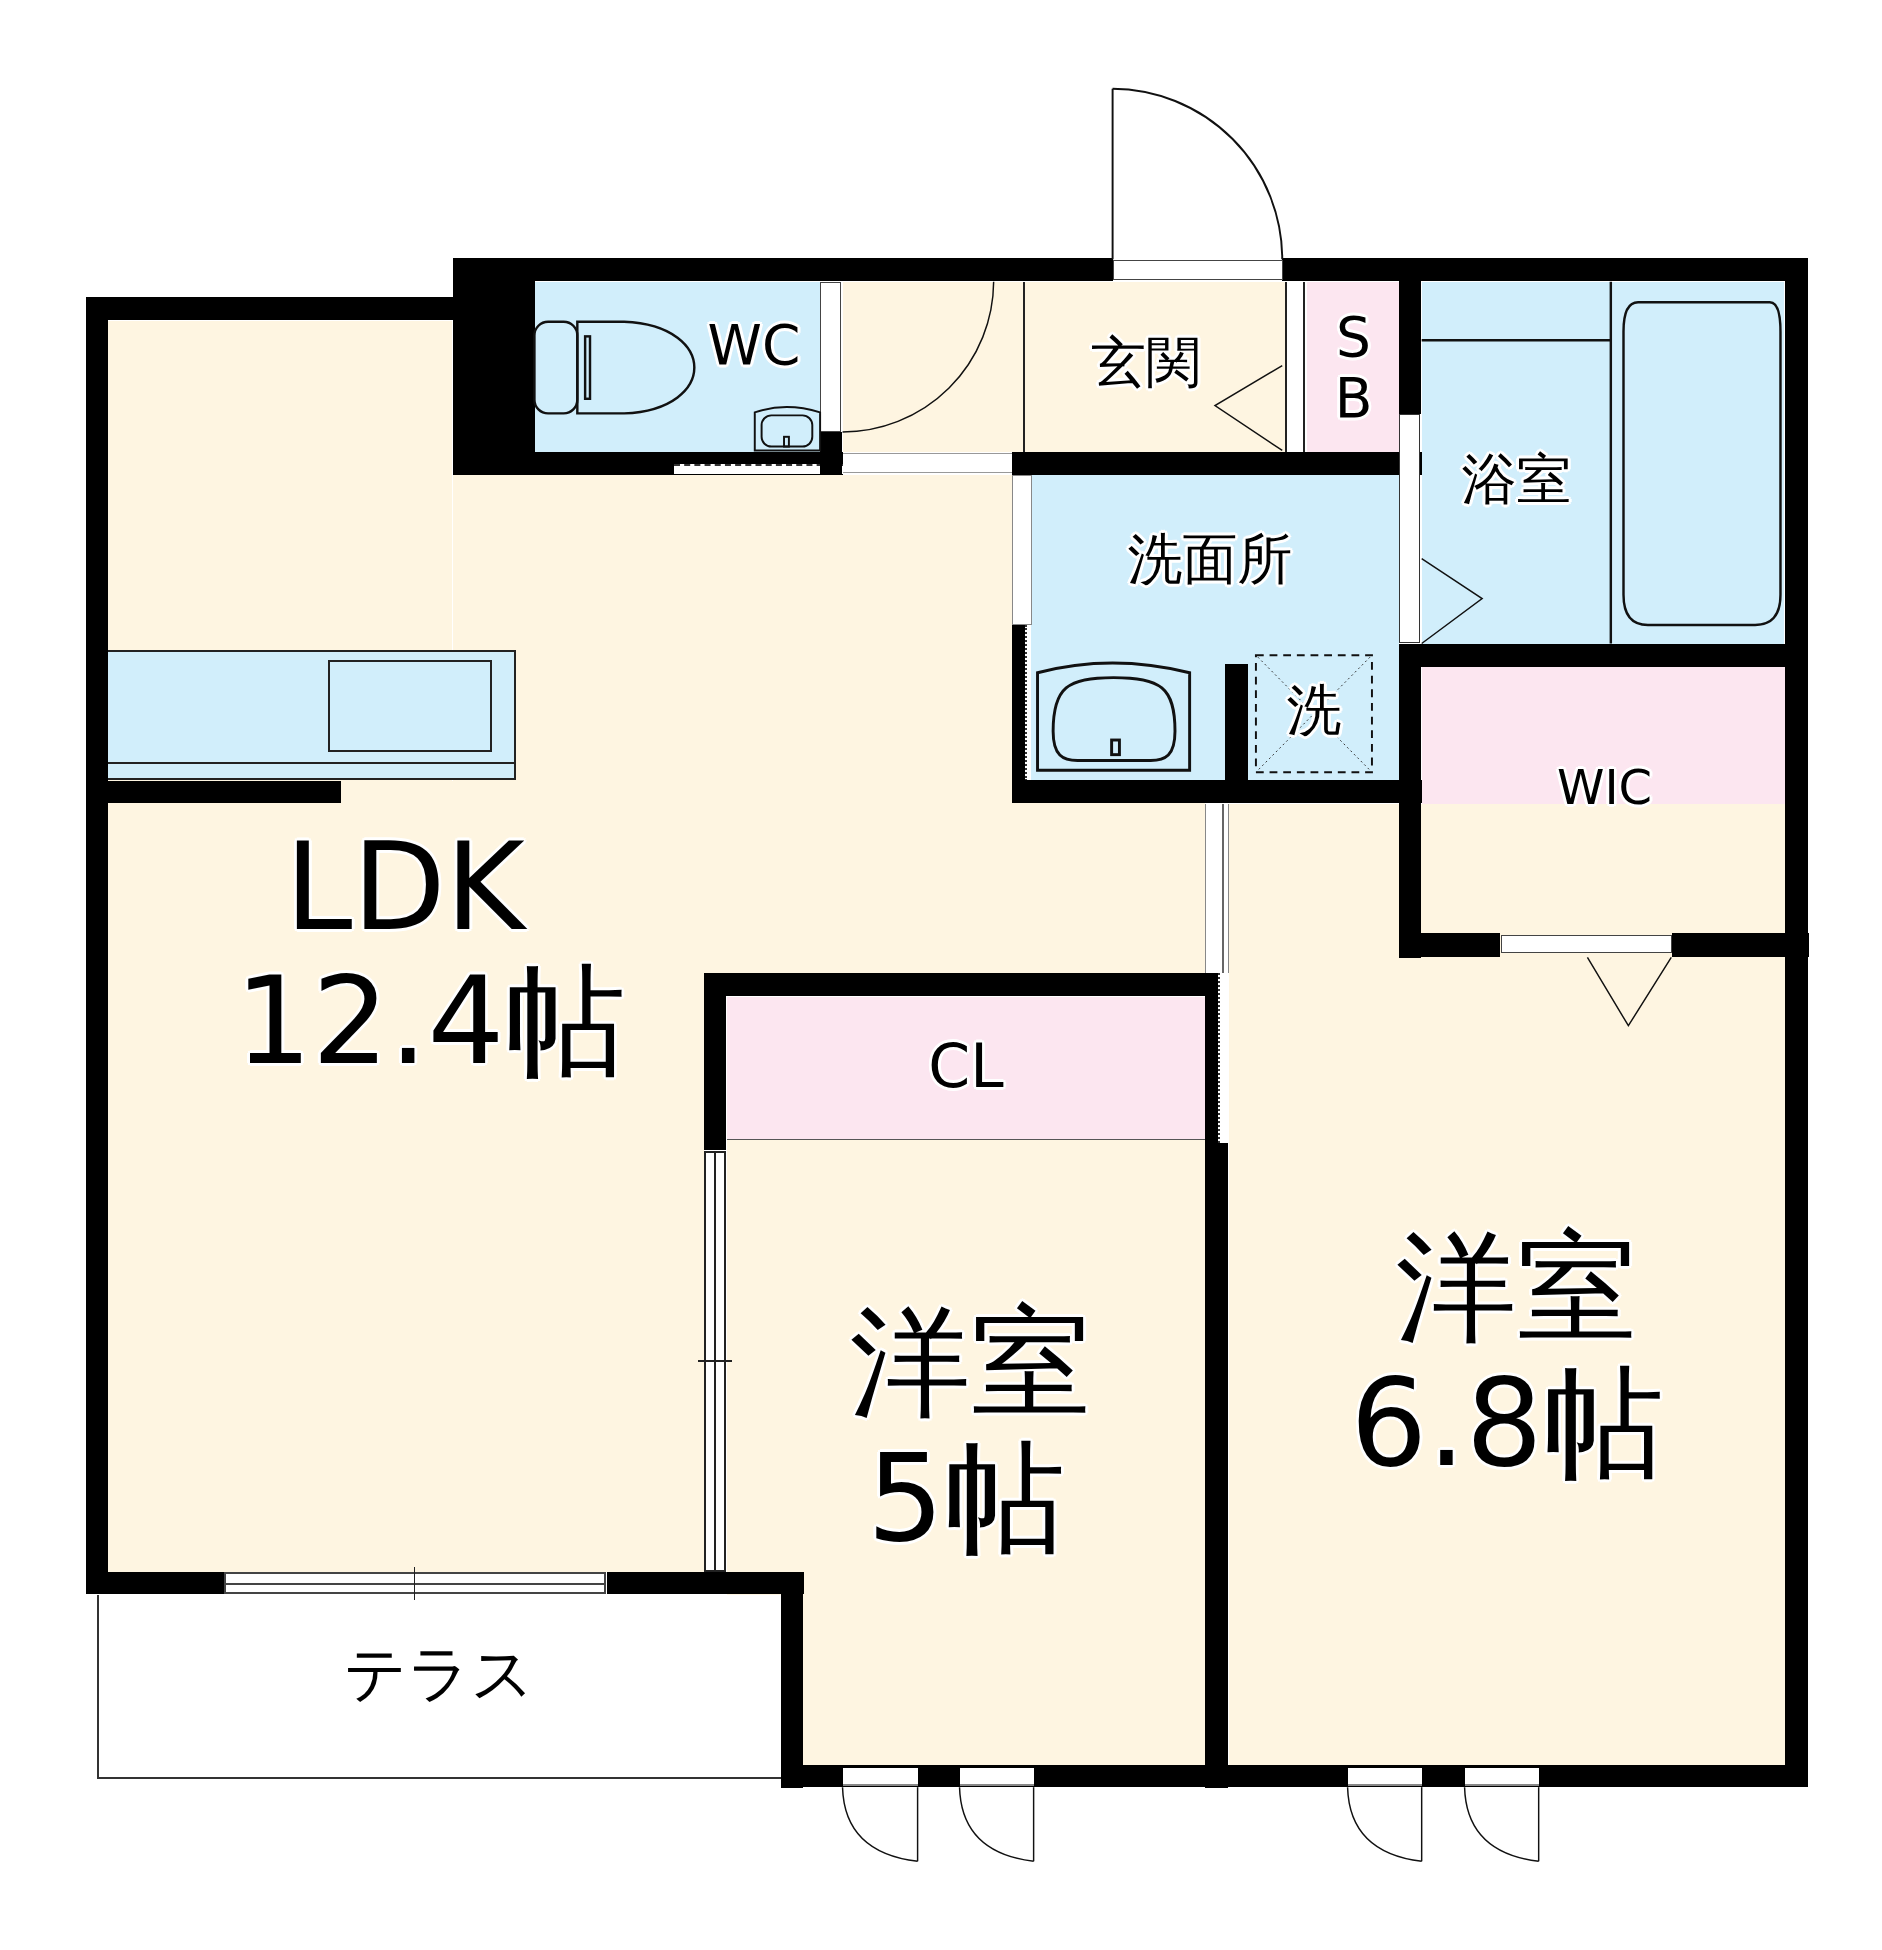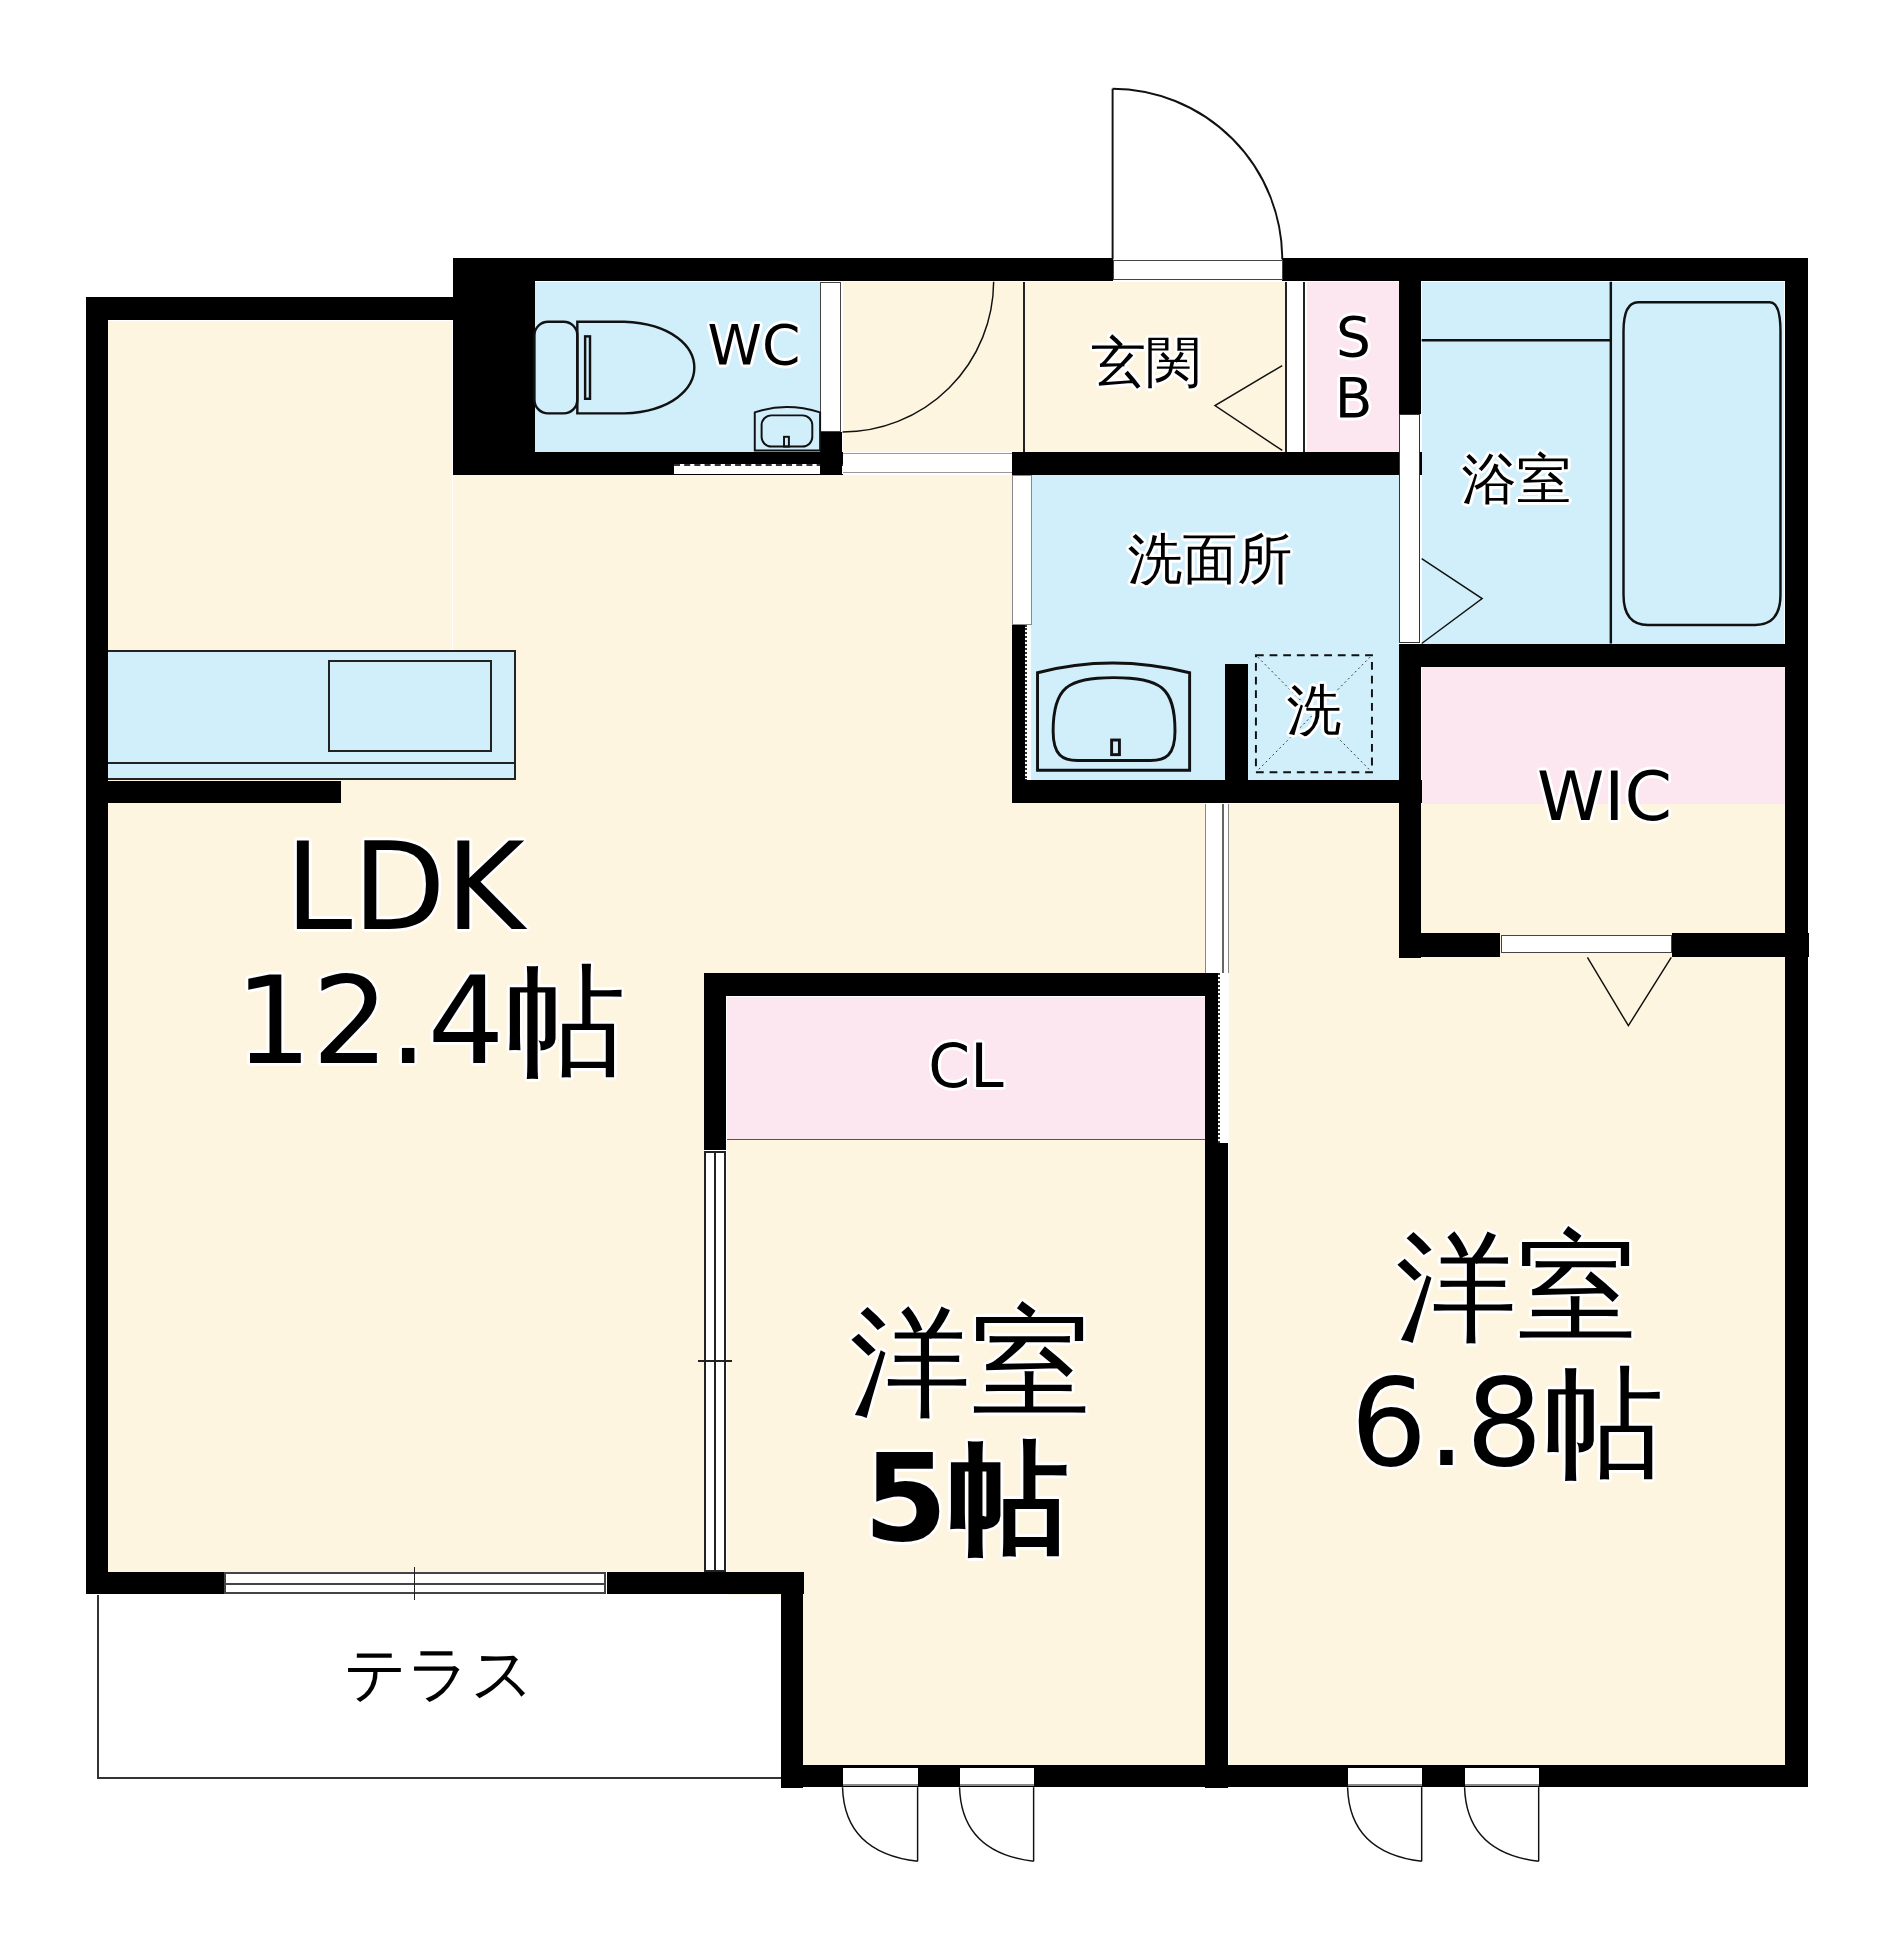--- a/index.html
+++ b/index.html
@@ -195,27 +195,27 @@
       <line x1="1458" y1="1833" x2="1458" y2="1909"></line>
     <path d="M1502 1833 Q1504 1900 1578 1909"></path>
       <line x1="1578" y1="1833" x2="1578" y2="1909"></line>
   </g>
 </svg>
 
 <div class="label big" style="left:278px;top:827px;width:254px;">LDK</div>
 <div class="label big" style="left:210px;top:961px;width:371px;margin-left:25px;">12.4帖</div>
 
 <div class="label big" style="left:829px;top:1302px;width:283px;">洋室</div>
-<div class="label big" style="left:839px;top:1438px;width:254px;font-weight:bold;">5帖</div>
+<div class="label big" style="left:839px;top:1438px;width:254px;">5帖</div>
 
 <div class="label big" style="left:1375px;top:1227px;width:283px;">洋室</div>
 <div class="label big" style="left:1346px;top:1363px;width:322px;">6.8帖</div>
 
 <div class="label mid" style="left:878px;top:1036px;width:176px;">CL</div>
-<div class="label mid" style="left:1502px;top:763px;width:205px;font-size:68px;">WIC</div>
+<div class="label mid" style="left:1502px;top:763px;width:205px;font-size:48px;">WIC</div>
 <div class="label small" style="left:688px;top:318px;width:132px;">WC</div>
 <div class="label small" style="left:1073px;top:335px;width:146px;">玄関</div>
 <div class="label small" style="left:1317px;top:310px;width:73px;">S</div>
 <div class="label small" style="left:1317px;top:371px;width:73px;">B</div>
 <div class="label small" style="left:1083px;top:532px;width:254px;">洗面所</div>
 <div class="label small" style="left:1263px;top:683px;width:102px;">洗</div>
 <div class="label small" style="left:1424px;top:452px;width:185px;">浴室</div>
 <div class="label small" style="left:312px;top:1643px;width:254px;font-size:62px;">テラス</div>
 
 

